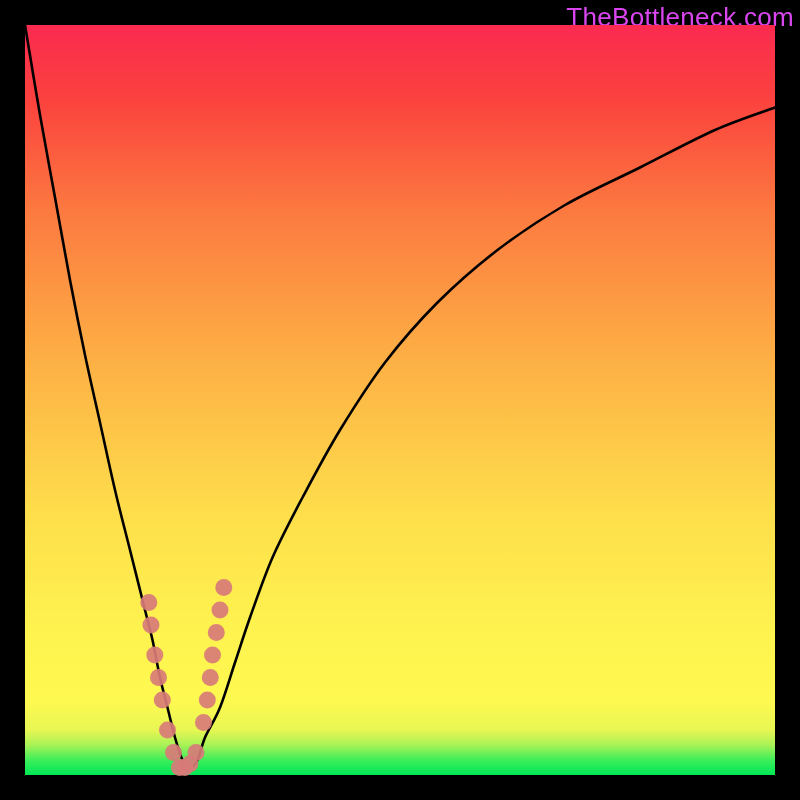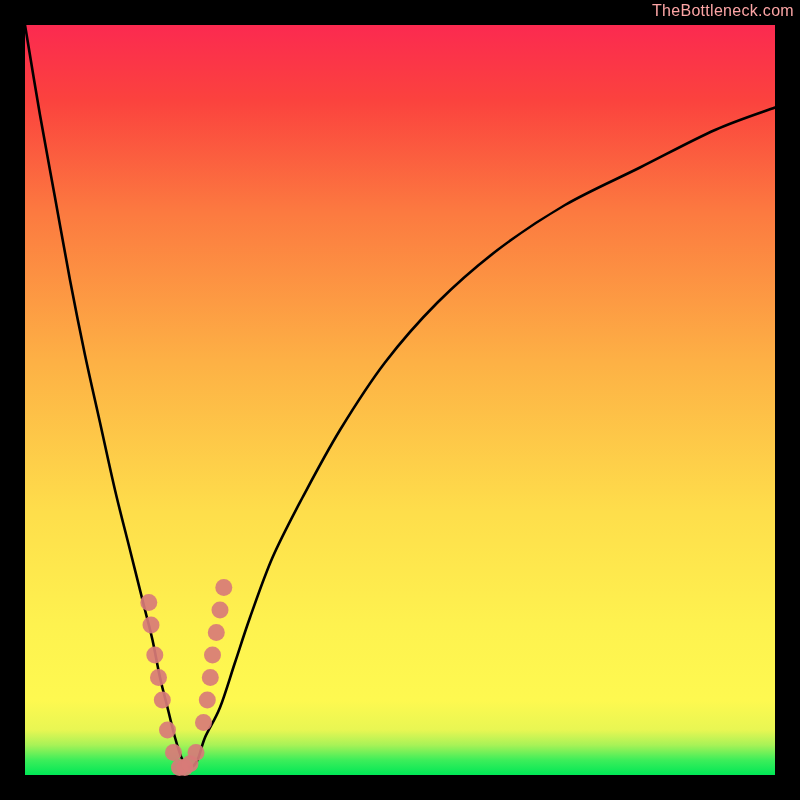--- a/index.html
+++ b/index.html
@@ -43,22 +43,22 @@
     left: 0;
     top: 0;
     width: 750px;
     height: 750px;
     overflow: visible;
   }
   .watermark {
     position: absolute;
     top: 2px;
     right: 6px;
-    color: #fca5a5;
-    font-size: 16px;
+    color: #d946ef;
+    font-size: 26px;
     letter-spacing: 0.3px;
     user-select: none;
   }
 </style>
 </head>
 <body>
 
 <div class="frame">
   <div class="watermark">TheBottleneck.com</div>
 

